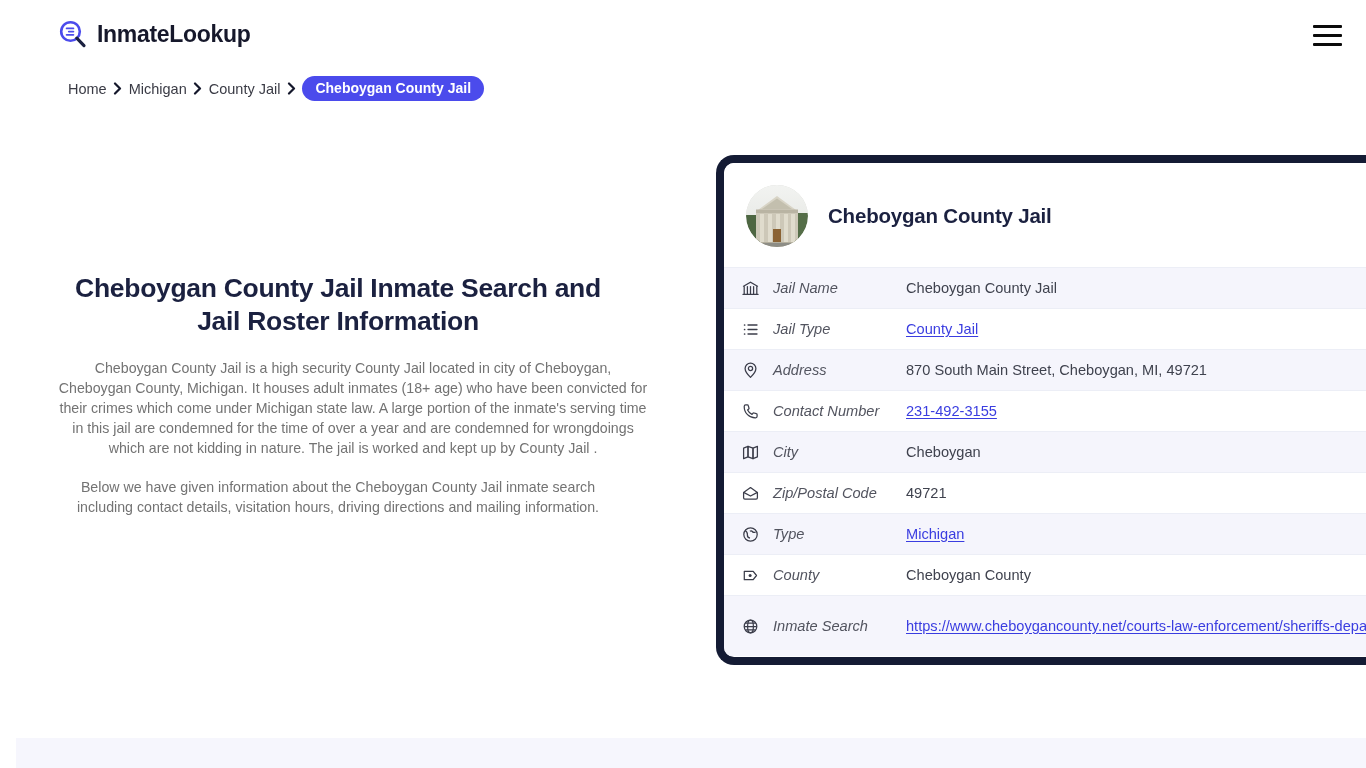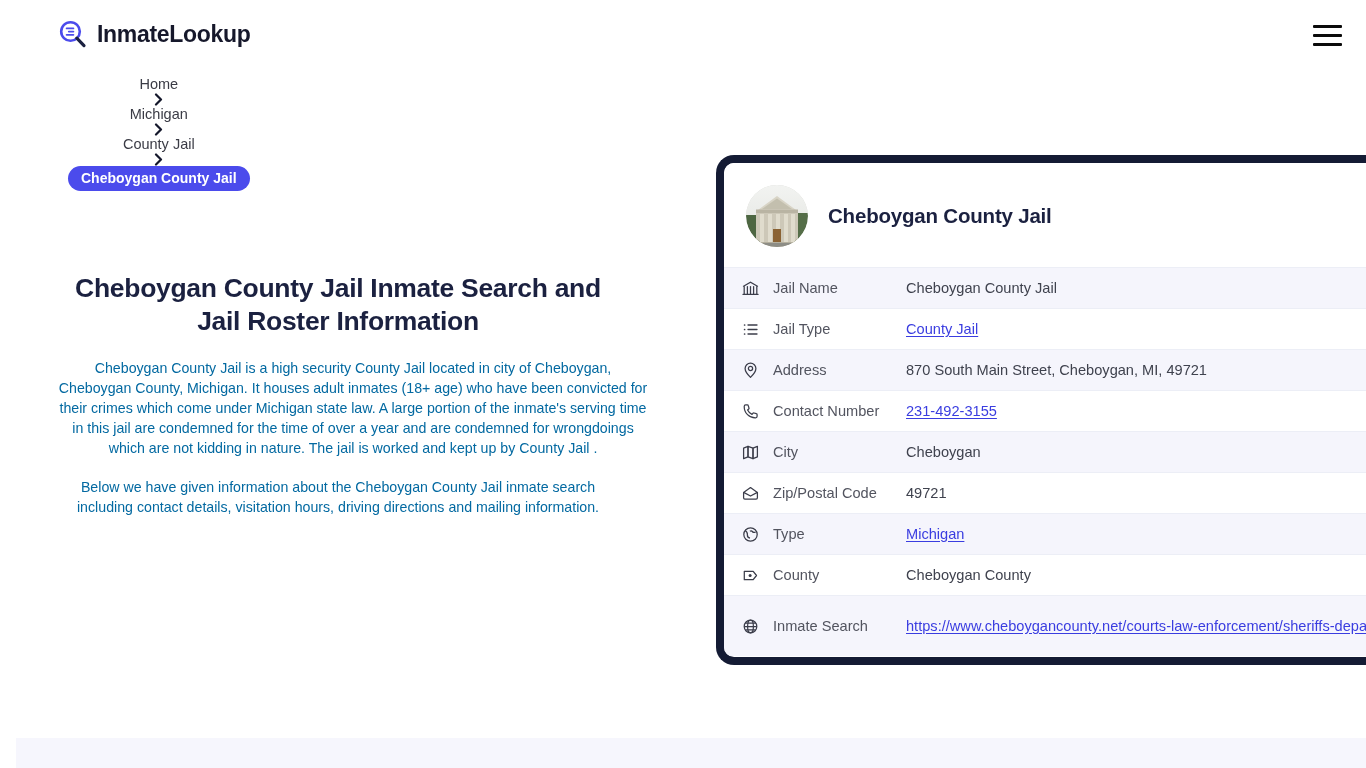--- a/index.html
+++ b/index.html
@@ -68,21 +68,20 @@
     display:flex; flex-direction: column; justify-content: space-between;
     cursor: pointer;
   }
   .hamburger span { display:block; width: 100%; height: 3px; background:#0a0a0a; border-radius: 1px;}
 
   
   .breadcrumb {
     position: absolute; left: 52px; top: 76px;
     display: flex; align-items: center; gap: 0px;
     font-size: 14.5px;
-    flex-direction: column;
   }
   .crumb {
     color: #3a3b45; text-decoration: none; cursor: pointer;
     padding: 0 0px; white-space: nowrap;
   }
   .crumb-sep {
     display:inline-flex; align-items:center; justify-content:center;
     width: 22px; height: 14px; color: #14172b;
   }
   .crumb-current {
@@ -97,21 +96,21 @@
   .left-col {
     position: absolute; left: 42px; top: 272px; width: 600px; text-align: center;
   }
   .page-title {
     font-size: 26.5px; font-weight: 700; color: #1b2140;
     line-height: 33px; letter-spacing: -0.3px;
     width: 560px;
   }
   .body-para {
     margin-top: 20px;
-    font-size: 14.2px; line-height: 20px; color: #0369a1;
+    font-size: 14.2px; line-height: 20px; color: #737373;
     width: 590px;
   }
   .body-para.second { margin-top: 19px; width: 560px; }
 
   
   .card {
     position: absolute; left: 700px; top: 155px;
     width: 760px; height: 510px;
     background: #ffffff;
     border: 8px solid #141b34;
@@ -148,20 +147,21 @@
     flex: 0 0 34px;
     display:flex; align-items:center; justify-content: flex-start;
     padding-left: 18px;
     color: #3b3d4a;
   }
   .tcell-label {
     flex: 0 0 147px;
     font-size: 14.6px; color: #52545f;
     padding-left: 14px;
     white-space: nowrap;
+    font-style: italic;
   }
   .tcell-value {
     flex: 1 1 auto;
     font-size: 14.6px; color: #3f424e;
     padding-right: 16px;
   }
   .tcell-value a {
     color: #3a3de0; text-decoration: underline;
     text-underline-offset: 2px;
   }

